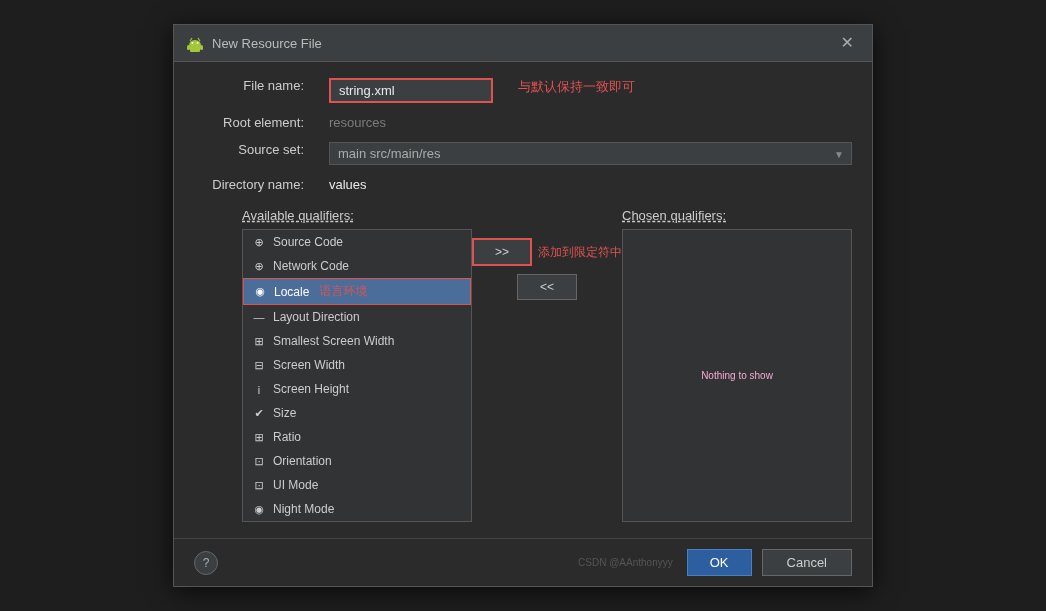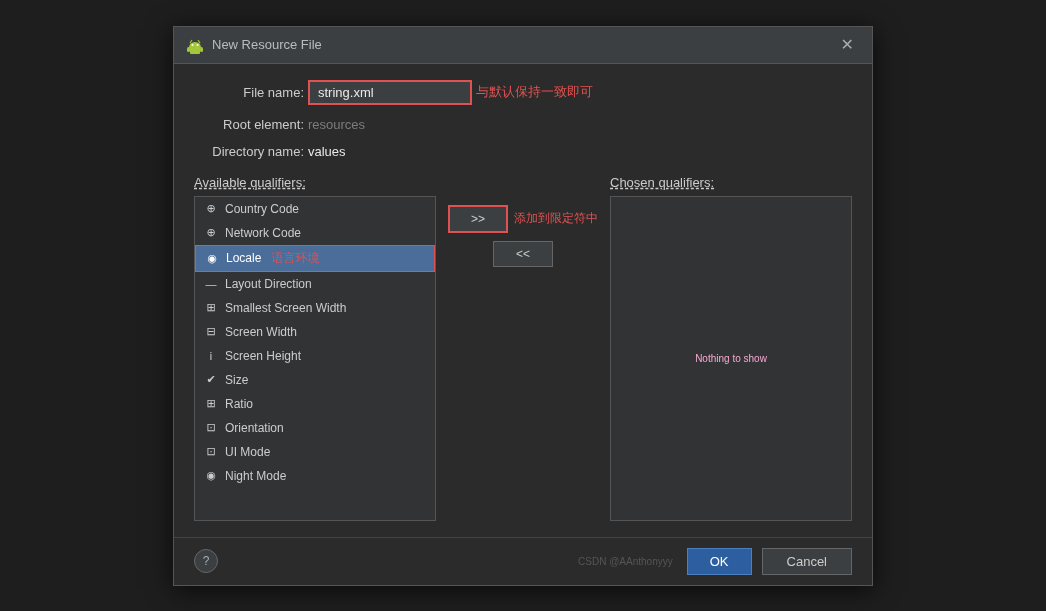--- a/index.html
+++ b/index.html
@@ -61,22 +61,21 @@
     .dialog-content {
       padding: 16px 20px;
       flex: 1;
       display: flex;
       flex-direction: column;
       gap: 12px;
     }
 
     .form-row {
       display: flex;
-      align-items: center;
-      gap: 4px;
+      gap: 25px;
     }
     .form-label {
       color: #ccc;
       min-width: 110px;
       text-align: right;
       font-size: 13px;
     }
     .file-name-input {
       background: #3c3f41;
       border: 2px solid #e05252;
@@ -118,23 +117,24 @@
       pointer-events: none;
       font-size: 10px;
     }
     .dir-value {
       color: #e8e8e8;
       font-size: 13px;
     }
 
     .qualifiers-section {
       display: flex;
-      gap: 12px;
+      gap: 0;
       flex: 1;
       margin-top: 4px;
+      margin-left: 48px;
     }
     .qualifiers-left {
       flex: 1;
       display: flex;
       flex-direction: column;
     }
     .qualifiers-right {
       flex: 1;
       display: flex;
       flex-direction: column;
@@ -313,34 +313,43 @@
       <span class="form-label">File name:</span>
       <input class="file-name-input" value="string.xml" style="">
       <span class="hint-text">与默认保持一致即可</span>
     </div>
 
     <div class="form-row">
       <span class="form-label">Root element:</span>
       <span class="root-value">resources</span>
     </div>
 
+    <div class="form-row">
+      <span class="form-label">Source set:</span>
+      <div class="source-select-wrapper">
+        <select class="source-select">
+          <option>main  src/main/res</option>
+        </select>
+        <span class="select-arrow">▼</span>
+      </div>
+    </div>
 
     <div class="form-row">
       <span class="form-label">Directory name:</span>
       <span class="dir-value">values</span>
     </div>
 
     <div class="qualifiers-section">
 
       <div class="qualifiers-left">
         <span class="section-title">Available qualifiers:</span>
         <div class="qualifier-list">
           <div class="qualifier-item">
             <span class="qualifier-icon">⊕</span>
-            <span>Country Code</span>
+            <span>Source Code</span>
           </div>
           <div class="qualifier-item">
             <span class="qualifier-icon">⊕</span>
             <span>Network Code</span>
           </div>
           <div class="qualifier-item selected">
             <span class="qualifier-icon">◉</span>
             <span>Locale</span>
             <span class="locale-annotation">语言环境</span>
           </div>

